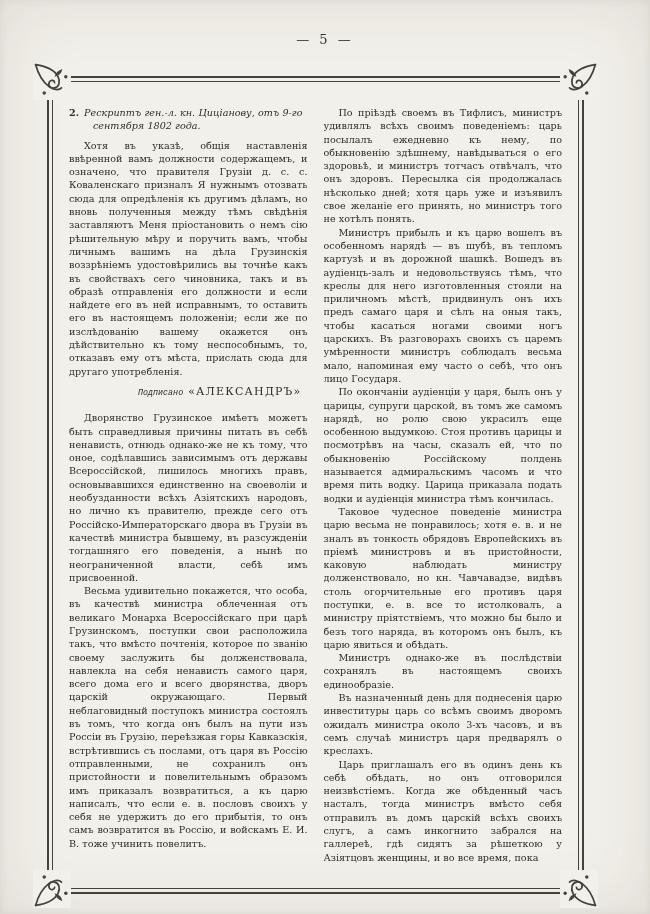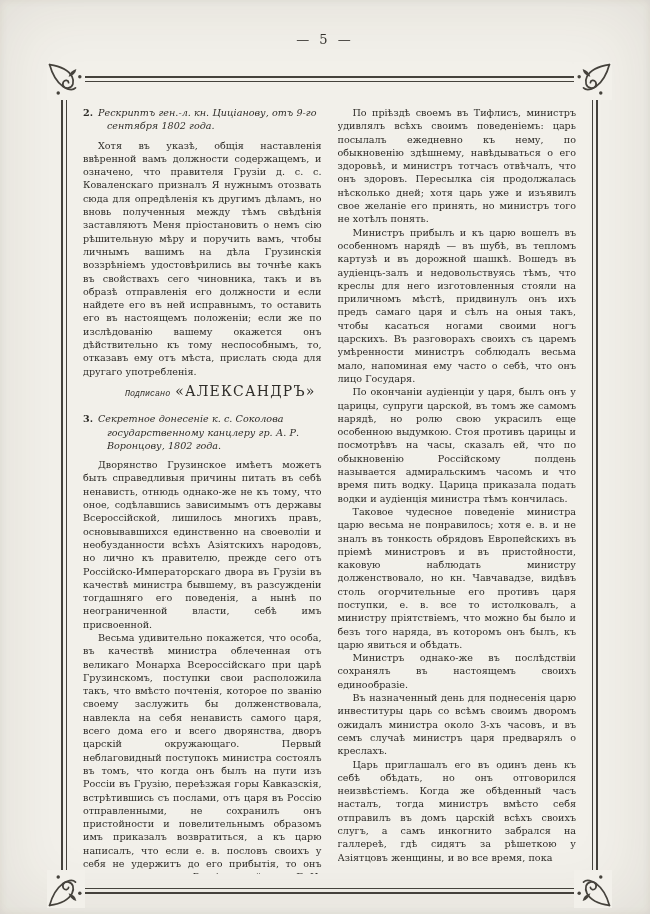--- a/index.html
+++ b/index.html
@@ -22,21 +22,21 @@
     top: 32px;
     left: 0;
     right: 0;
     text-align: center;
     font-size: 13px;
     letter-spacing: 3px;
     color: #33312c;
   }
   .frame-outer {
     position: absolute;
-    left: 61px;
+    left: 47px;
     top: 76px;
     width: 537px;
     height: 818px;
     border: 2px solid #45423c;
     box-sizing: border-box;
   }
   .frame-inner {
     position: absolute;
     left: 3px; top: 3px; right: 3px; bottom: 3px;
     border: 1px solid #45423c;
@@ -88,21 +88,21 @@
     margin-right: 5px;
   }
   .entry-title { font-style: italic; }
   .entry-gap { margin-top: 10px !important; }
   .signature {
     text-align: right !important;
     font-size: 8.4px !important;
     margin: 7px 6px 11px 0 !important;
   }
   .sig-label { font-style: italic; margin-right: 5px; font-family: Liberation Mono, monospace; }
-  .sig-name { letter-spacing: 1.2px; font-size: 14px; }
+  .sig-name { letter-spacing: 1.2px; font-size: 11px; }
   .inline-italic { }
 </style>
 </head>
 <body>
 
 <div class="page">
 
   <div class="page-number">— 5 —</div>
 
   <div class="frame-outer">
@@ -157,23 +157,20 @@
 
         <div class="column">
           <p class="entry-heading">
             <span class="entry-num">2.</span><span class="entry-title">Рескриптъ ген.-л. кн. Циціанову, отъ 9-го сентября 1802 года.</span>
           </p>
           <p class="body-para">Хотя въ указѣ, общія наставленія ввѣренной вамъ должности содержащемъ, и означено, что правителя Грузіи д. с. с. Коваленскаго призналъ Я нужнымъ отозвать сюда для опредѣленія къ другимъ дѣламъ, но вновь полученныя между тѣмъ свѣдѣнія заставляютъ Меня пріостановить о немъ сію рѣшительную мѣру и поручить вамъ, чтобы личнымъ вашимъ на дѣла Грузинскія воззрѣніемъ удостовѣрились вы точнѣе какъ въ свойствахъ сего чиновника, такъ и въ образѣ отправленія его должности и если найдете его въ ней исправнымъ, то оставить его въ настоящемъ положеніи; если же по изслѣдованію вашему окажется онъ дѣйствительно къ тому неспособнымъ, то, отказавъ ему отъ мѣста, прислать сюда для другаго употребленія.</p>
           <p class="signature">
             <span class="sig-label">Подписано</span><span class="sig-name">«АЛЕКСАНДРЪ»</span>
           </p>
 
-          <p class="entry-heading entry-gap">
-            <span class="entry-num">3.</span><span class="entry-title">Секретное донесеніе к. с. Соколова государственному канцлеру гр. А. Р. Воронцову, 1802 года.</span>
-          </p>
           <p class="body-para">Дворянство Грузинское имѣетъ можетъ быть справедливыя причины питать въ себѣ ненависть, отнюдь однако-же не къ тому, что оное, содѣлавшись зависимымъ отъ державы Всероссійской, лишилось многихъ правъ, основывавшихся единственно на своеволіи и необузданности всѣхъ Азіятскихъ народовъ, но лично къ правителю, прежде сего отъ Россійско-Императорскаго двора въ Грузіи въ качествѣ министра бывшему, въ разсужденіи тогдашняго его поведенія, а нынѣ по неограниченной власти, себѣ имъ присвоенной.</p>
           <p class="body-para">Весьма удивительно покажется, что особа, въ качествѣ министра облеченная отъ великаго Монарха Всероссійскаго при царѣ Грузинскомъ, поступки свои расположила такъ, что вмѣсто почтенія, которое по званію своему заслужить бы долженствовала, навлекла на себя ненависть самого царя, всего дома его и всего дворянства, дворъ царскій окружающаго. Первый неблаговидный поступокъ министра состоялъ въ томъ, что когда онъ былъ на пути изъ Россіи въ Грузію, переѣзжая горы Кавказскія, встрѣтившись съ послами, отъ царя въ Россію отправленными, не сохранилъ онъ пристойности и повелительнымъ образомъ имъ приказалъ возвратиться, а къ царю написалъ, что если е. в. пословъ своихъ у себя не удержитъ до его прибытія, то онъ самъ возвратится въ Россію, и войскамъ Е. И. В. тоже учинить повелитъ.</p>
 
         </div>
 
         <div class="column">
           <p class="body-para">По пріѣздѣ своемъ въ Тифлисъ, министръ удивлялъ всѣхъ своимъ поведеніемъ: царь посылалъ ежедневно къ нему, по обыкновенію здѣшнему, навѣдываться о его здоровьѣ, и министръ тотчасъ отвѣчалъ, что онъ здоровъ. Пересылка сія продолжалась нѣсколько дней; хотя царь уже и изъявилъ свое желаніе его принять, но министръ того не хотѣлъ понять.</p>
           <p class="body-para">Министръ прибылъ и къ царю вошелъ въ особенномъ нарядѣ — въ шубѣ, въ тепломъ картузѣ и въ дорожной шашкѣ. Вошедъ въ аудіенцъ-залъ и недовольствуясь тѣмъ, что креслы для него изготовленныя стояли на приличномъ мѣстѣ, придвинулъ онъ ихъ предъ самаго царя и сѣлъ на оныя такъ, чтобы касаться ногами своими ногъ царскихъ. Въ разговорахъ своихъ съ царемъ умѣренности министръ соблюдалъ весьма мало, напоминая ему часто о себѣ, что онъ лицо Государя.</p>
           <p class="body-para"><span>По окончаніи аудіенціи у царя, былъ онъ у царицы, супруги царской, въ томъ же самомъ нарядѣ, но ролю свою украсилъ еще особенною выдумкою. Стоя противъ царицы и посмотрѣвъ на часы, сказалъ ей, что по обыкновенію Россійскому полдень называется </span><span class="inline-italic">адмиральскимъ часомъ</span><span> и что время пить водку. Царица приказала подать водки и аудіенція министра тѣмъ кончилась.</span></p>
           <p class="body-para">Таковое чудесное поведеніе министра царю весьма не понравилось; хотя е. в. и не зналъ въ тонкость обрядовъ Европейскихъ въ пріемѣ министровъ и въ пристойности, каковую наблюдать министру долженствовало, но кн. Чавчавадзе, видѣвъ столь огорчительные его противъ царя поступки, е. в. все то истолковалъ, а министру пріятствіемъ, что можно бы было и безъ того наряда, въ которомъ онъ былъ, къ царю явиться и обѣдать.</p>

